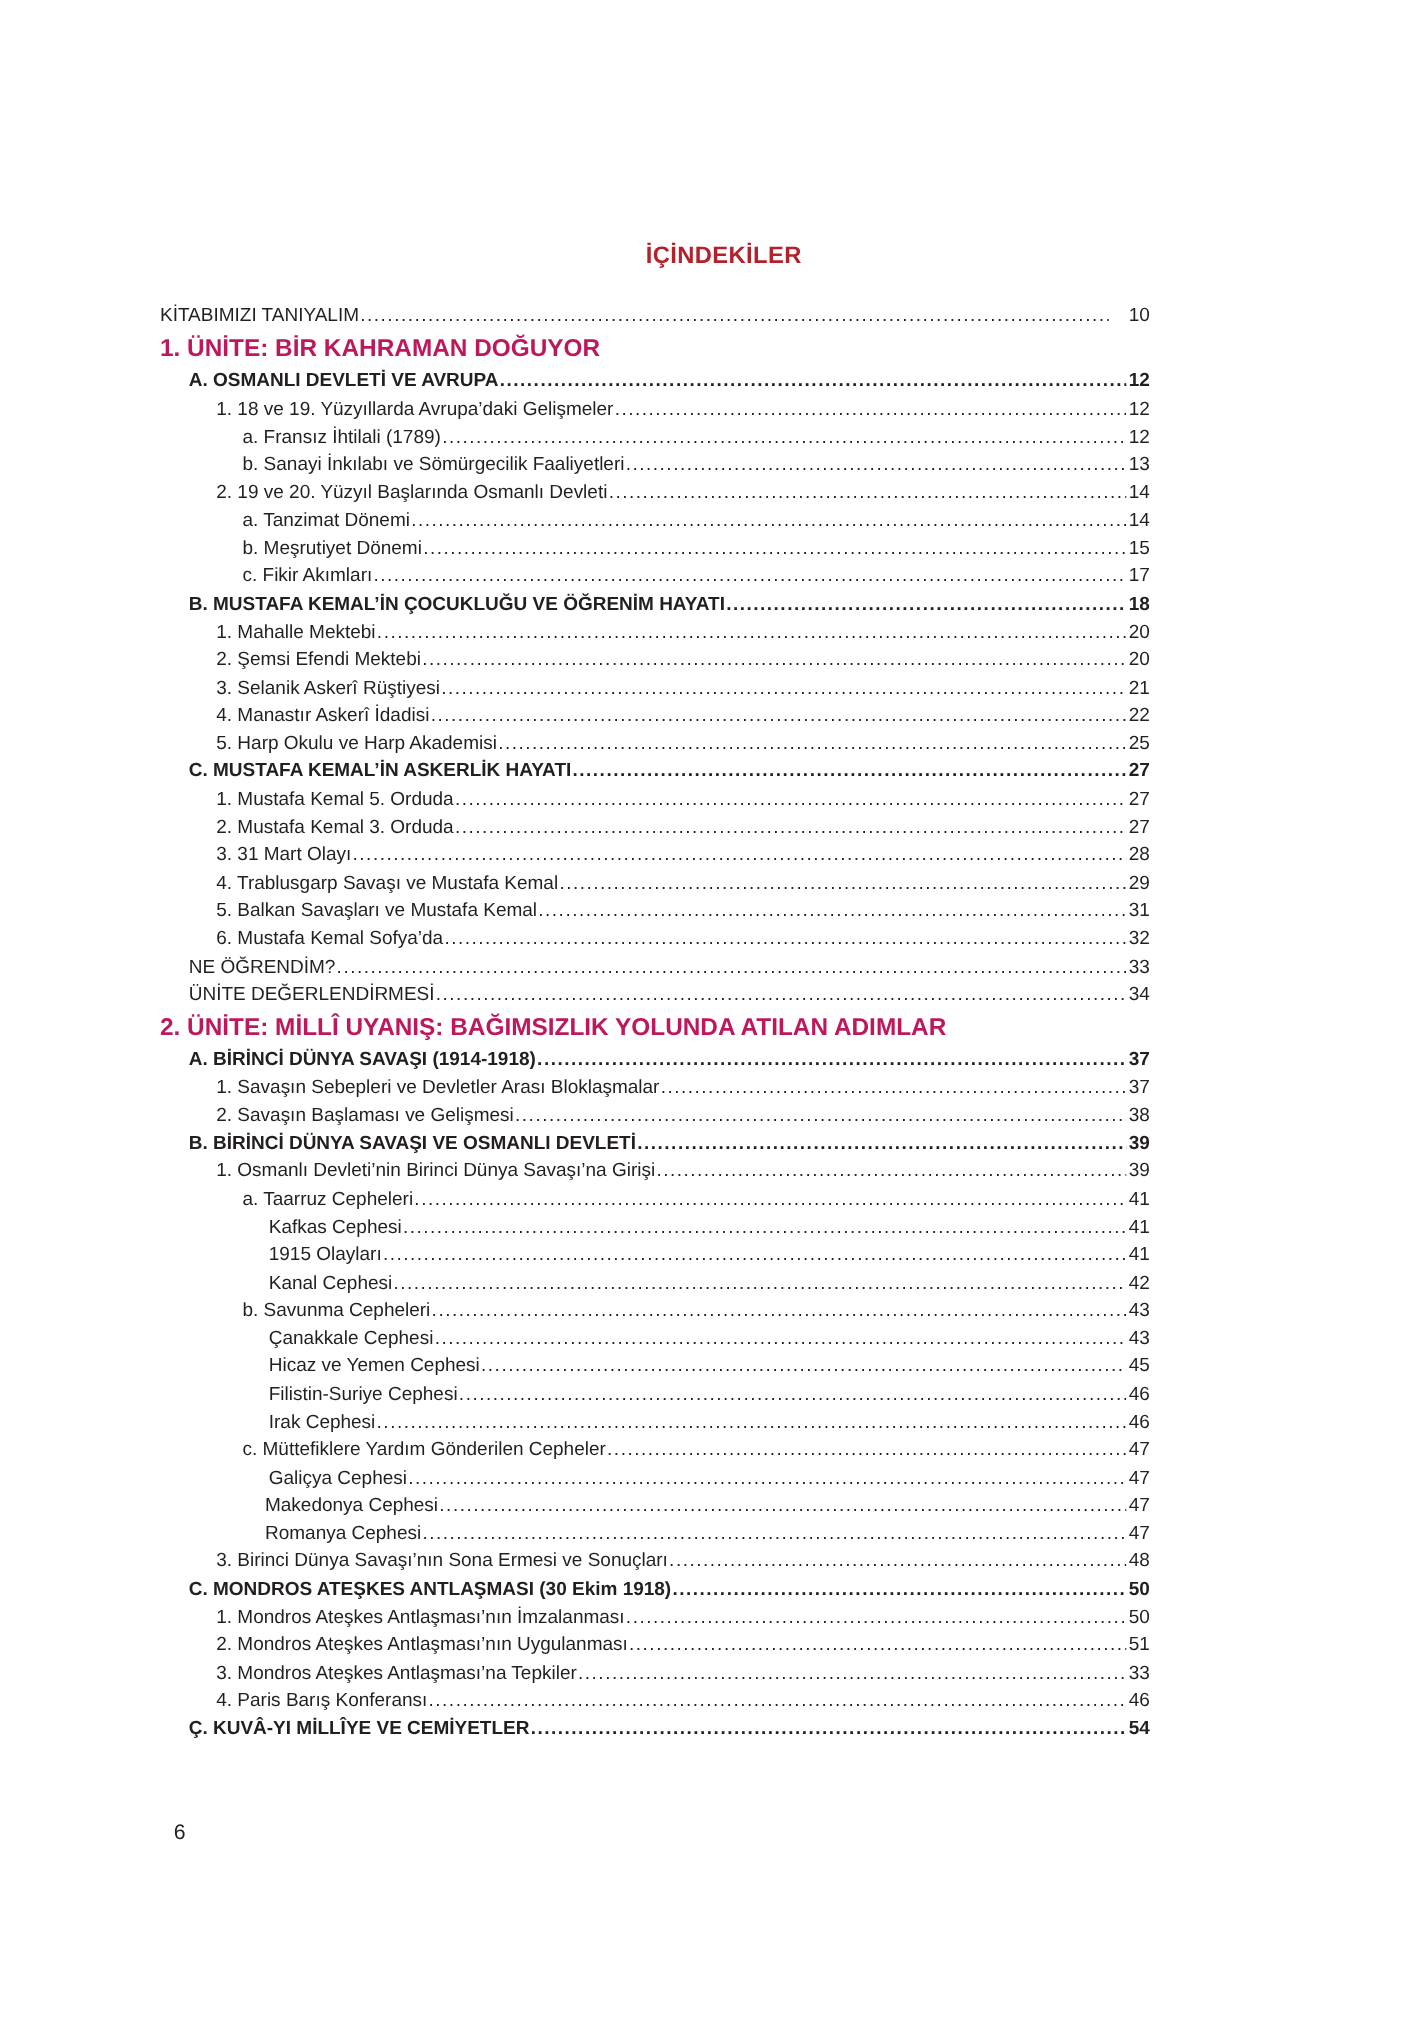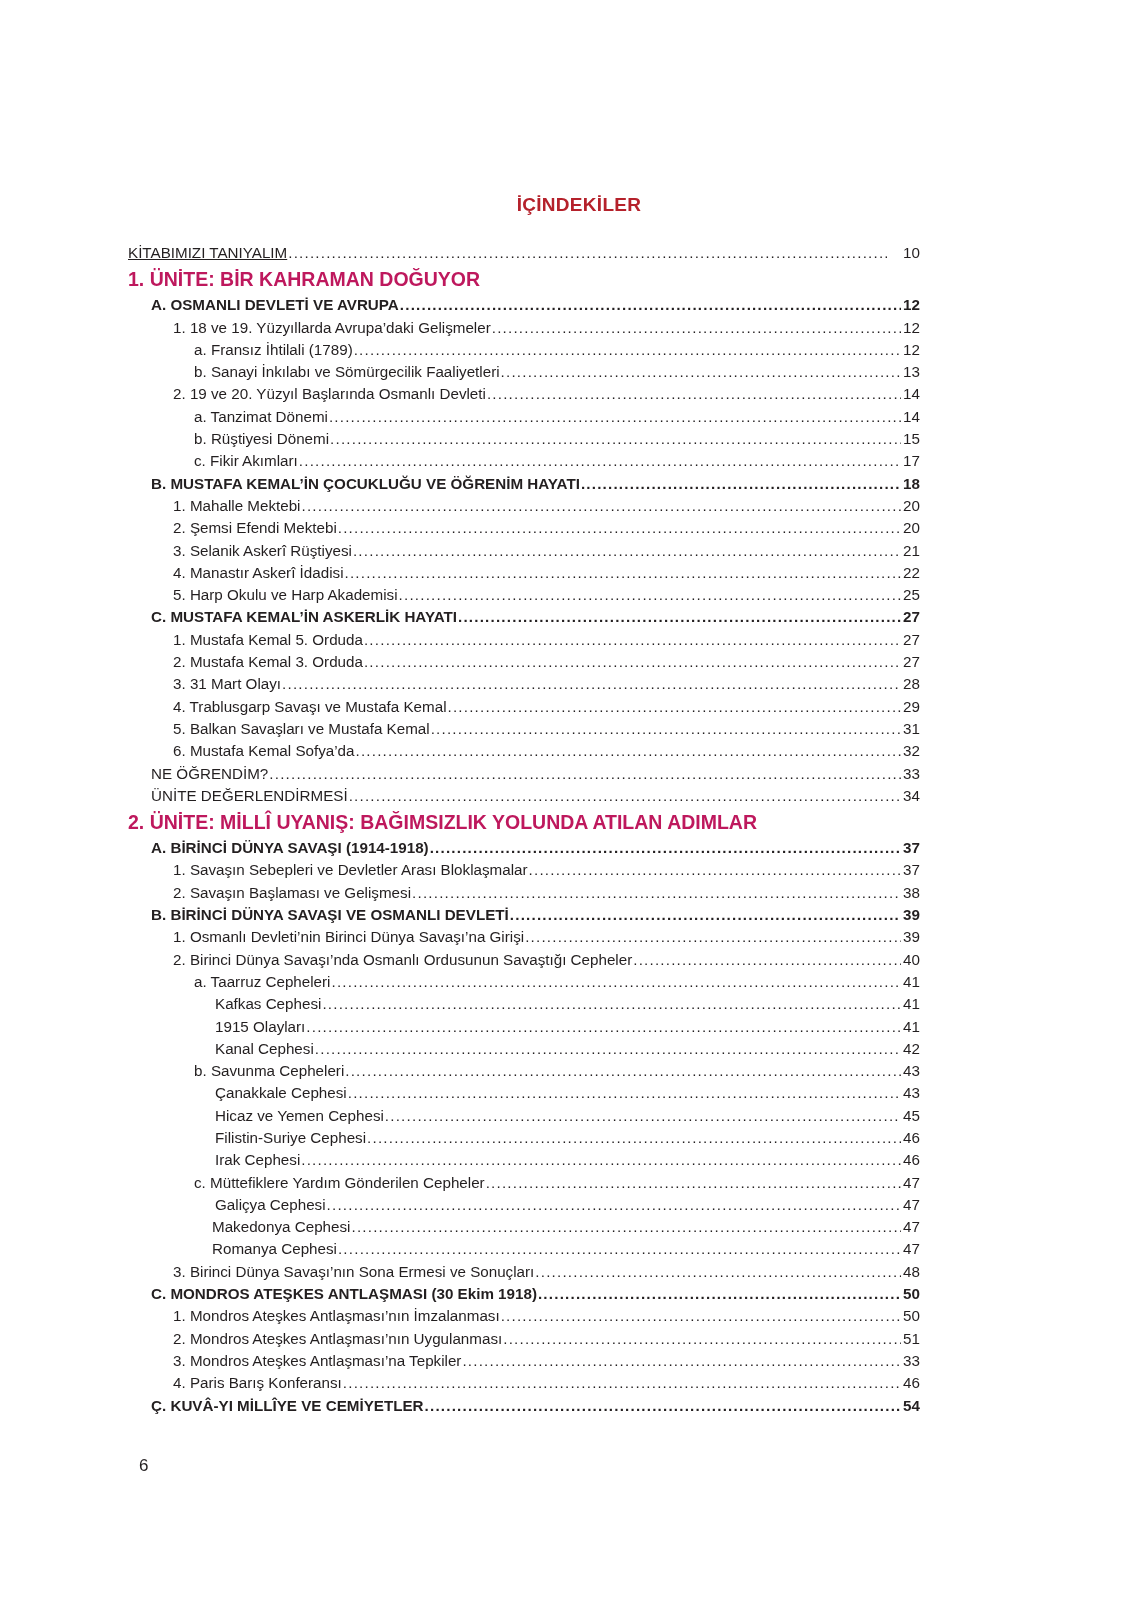--- a/index.html
+++ b/index.html
@@ -5,21 +5,21 @@
   html, body { margin: 0; padding: 0; background: #ffffff; }
   body { width: 1134px; height: 1616px; position: relative; overflow: hidden; font-family: "Liberation Sans", "DejaVu Sans", sans-serif; color: #231f20; }
   .page-title { position: absolute; top: 194px; left: 12px; width: 1134px; text-align: center; font-size: 19px; font-weight: bold; color: #b5212b; letter-spacing: 0.3px; }
   .toc { position: absolute; top: 242px; left: 128px; width: 797px; }
   .row { display: flex; align-items: baseline; height: 22.3px; font-size: 15.2px; line-height: 22.3px; white-space: nowrap; }
   .row .label { flex: 0 0 auto; }
   .row .dots { flex: 1 1 auto; overflow: hidden; margin: 0 2px 0 1px; letter-spacing: 1.2px; color: #231f20; }
   .row .dots::before { content: "................................................................................................................................................................................................................................................................"; }
   .row .page { flex: 0 0 auto; min-width: 22px; }
   .row.bold { font-weight: bold; }
-  .row.l0 .label { padding-left: 0; text-decoration: underline; }
+  .row.l0 .label { padding-left: 0; }
   .row.l1 .label { padding-left: 23px; }
   .row.l2 .label { padding-left: 45px; }
   .row.l3 .label { padding-left: 66px; }
   .row.l4 .label { padding-left: 87px; }
   .row.l4b .label { padding-left: 84px; }
   .row.first .page { padding-left: 8px; }
   .row.first .dots { margin-right: 8px; }
   .unit { font-size: 19.5px; font-weight: bold; color: #be185d; height: 30px; line-height: 30px; white-space: nowrap; }
   .unit.u1 { margin-top: 0px; }
   .page-number { position: absolute; top: 1456px; left: 139px; font-size: 17px; color: #231f20; font-family: "Liberation Sans Narrow", "Liberation Sans", sans-serif; }
@@ -62,21 +62,21 @@
         <span class="label">2. 19 ve 20. Yüzyıl Başlarında Osmanlı Devleti</span>
         <span class="dots"></span>
         <span class="page">14</span>
       </div>
       <div class="row l3">
         <span class="label">a. Tanzimat Dönemi</span>
         <span class="dots"></span>
         <span class="page">14</span>
       </div>
       <div class="row l3">
-        <span class="label">b. Rüştiyesi Dönemi</span>
+        <span class="label">b. Meşrutiyet Dönemi</span>
         <span class="dots"></span>
         <span class="page">15</span>
       </div>
       <div class="row l3">
         <span class="label">c. Fikir Akımları</span>
         <span class="dots"></span>
         <span class="page">17</span>
       </div>
       <div class="row l1 bold">
         <span class="label">B. MUSTAFA KEMAL’İN ÇOCUKLUĞU VE ÖĞRENİM HAYATI</span>
@@ -175,25 +175,20 @@
       <div class="row l1 bold">
         <span class="label">B. BİRİNCİ DÜNYA SAVAŞI VE OSMANLI DEVLETİ</span>
         <span class="dots"></span>
         <span class="page">39</span>
       </div>
       <div class="row l2">
         <span class="label">1. Osmanlı Devleti’nin Birinci Dünya Savaşı’na Girişi</span>
         <span class="dots"></span>
         <span class="page">39</span>
       </div>
-      <div class="row l2">
-        <span class="label">2. Birinci Dünya Savaşı’nda Osmanlı Ordusunun Savaştığı Cepheler</span>
-        <span class="dots"></span>
-        <span class="page">40</span>
-      </div>
       <div class="row l3">
         <span class="label">a. Taarruz Cepheleri</span>
         <span class="dots"></span>
         <span class="page">41</span>
       </div>
       <div class="row l4">
         <span class="label">Kafkas Cephesi</span>
         <span class="dots"></span>
         <span class="page">41</span>
       </div>

